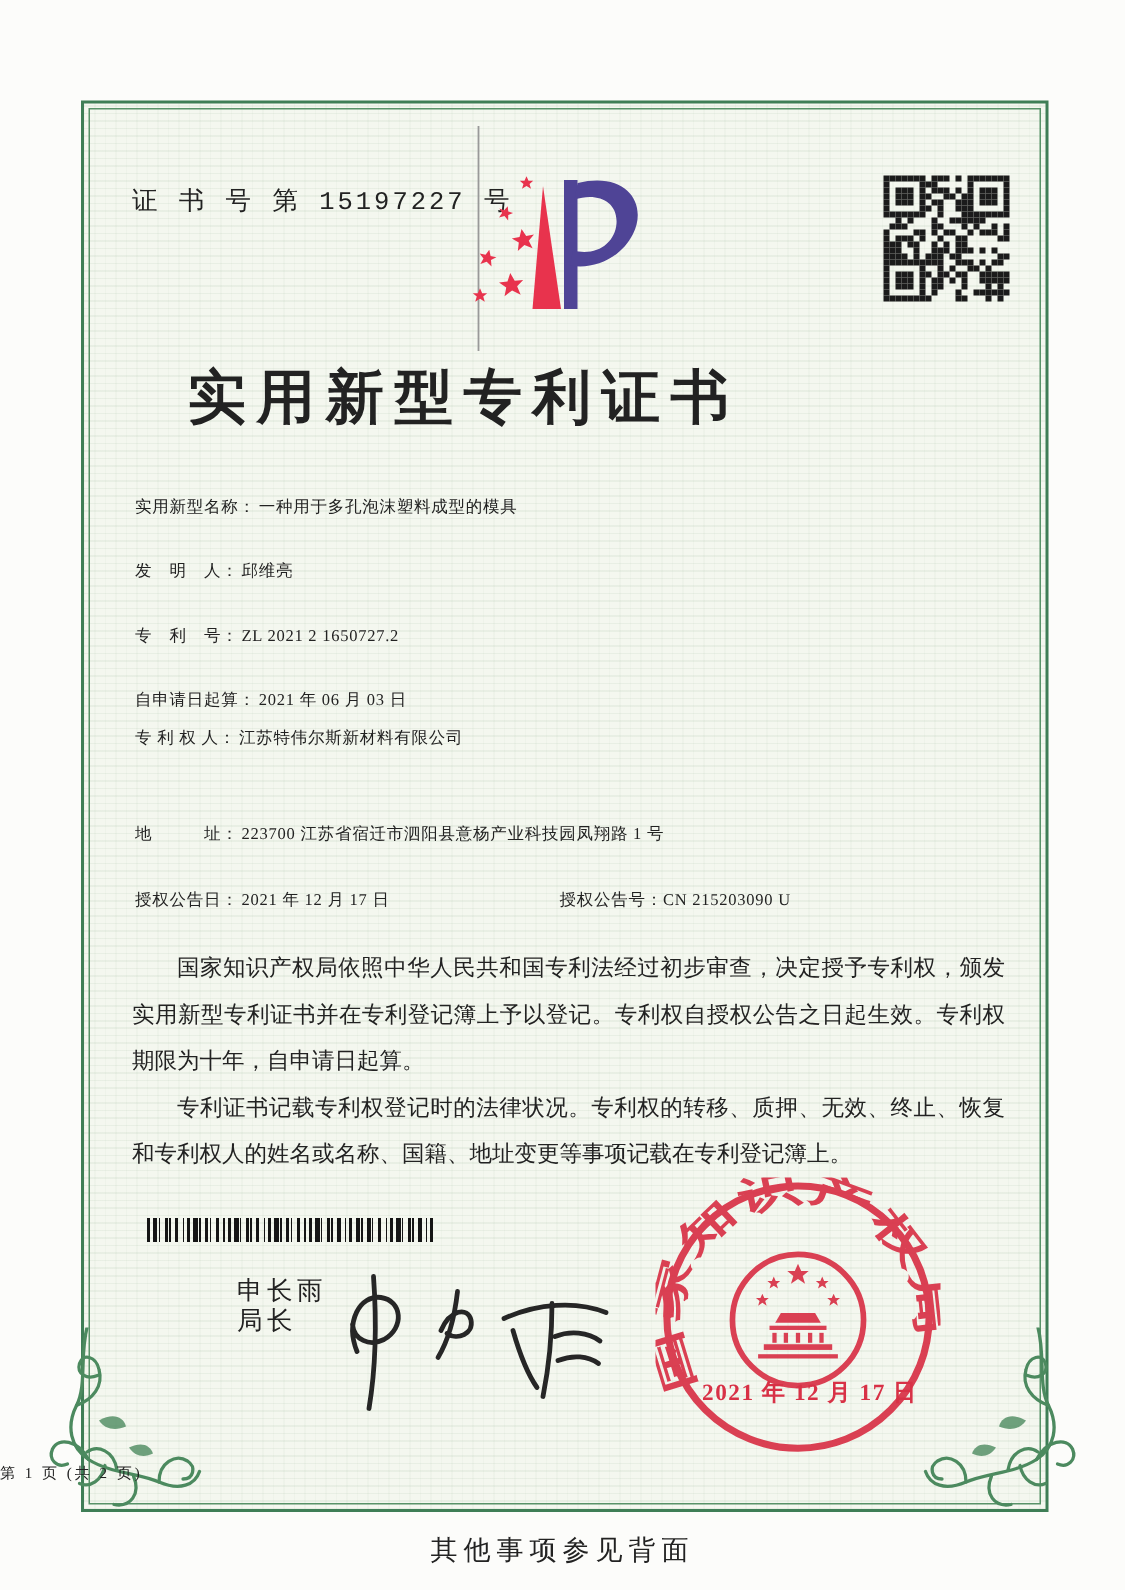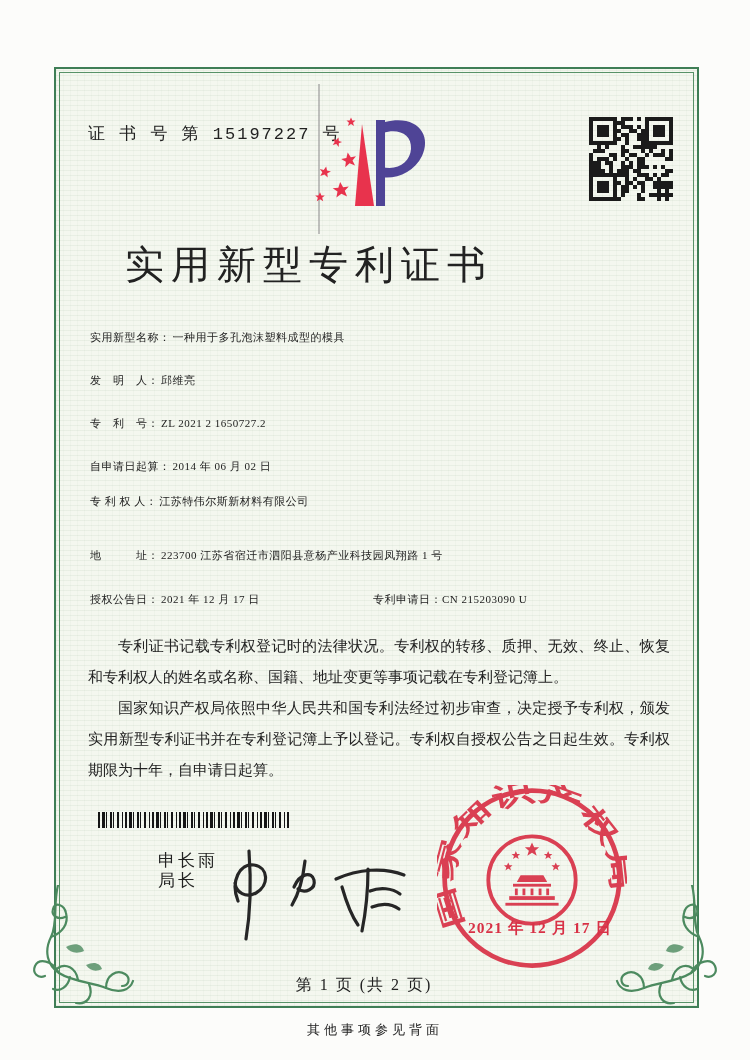--- a/index.html
+++ b/index.html
@@ -18,29 +18,29 @@
     background-image:
       repeating-linear-gradient(0deg, rgba(130,165,130,.10) 0 1px, transparent 1px 5px),
       repeating-linear-gradient(90deg, rgba(130,165,130,.05) 0 1px, transparent 1px 7px);
     box-sizing:border-box;
   }
   .sheet-inner{
     position:absolute;left:3px;top:3px;right:3px;bottom:3px;
     border:1px solid #589268;
   }
   .certno{left:88px;top:122px;font-size:17px;letter-spacing:2px;font-family:Liberation Mono, monospace;}
-  .title{left:0;top:238px;width:618px;text-align:center;font-size:39px;font-weight:400;letter-spacing:7px;}
+  .title{left:0;top:238px;width:618px;text-align:center;font-size:39px;font-weight:700;letter-spacing:7px;}
   .field{left:90px;width:590px;font-size:11px;letter-spacing:.5px;white-space:nowrap;}
   .flabel{margin-right:2px;}
   .grant-no{position:absolute;left:283px;top:0;}
   .paras{left:88px;top:631px;width:582px;font-size:15px;line-height:31px;text-align:justify;}
   .paras p{margin:0;text-indent:2em;}
   .sig-label{left:110px;font-size:17px;letter-spacing:3px;margin-left:48px;}
-  .footer-page{left:0;top:975px;width:728px;text-align:center;font-size:16px;letter-spacing:2px;}
-  .footer-note{left:0;top:1021px;width:750px;text-align:center;font-size:13px;letter-spacing:4px;}
+  .footer-page{left:0;top:975px;width:728px;text-align:left;font-size:10px;letter-spacing:2px;}
+  .footer-note{left:0;top:1021px;width:750px;text-align:center;font-size:18px;letter-spacing:4px;}
   
   .barcode{
     left:98px;top:812px;width:192px;height:16px;
     background-image:repeating-linear-gradient(90deg,
       #151515 0 2px, transparent 2px 4px,
       #151515 4px 7px, transparent 7px 8px,
       #151515 8px 9px, transparent 9px 12px,
       #151515 12px 14px, transparent 14px 15px,
       #151515 15px 16px, transparent 16px 19px,
       #151515 19px 21px, transparent 21px 24px,
@@ -529,38 +529,38 @@
 <div class="abs field" style="top:330px">
   <span class="flabel">实用新型名称：</span><span>一种用于多孔泡沫塑料成型的模具</span>
 </div>
 <div class="abs field" style="top:373px">
   <span class="flabel">发　明　人：</span><span>邱维亮</span>
 </div>
 <div class="abs field" style="top:416px">
   <span class="flabel">专　利　号：</span><span>ZL 2021 2 1650727.2</span>
 </div>
 <div class="abs field" style="top:459px">
-  <span class="flabel">自申请日起算：</span><span>2014 年 06 月 02 日</span>
-</div>
-<div class="abs field" style="top:494px">
+  <span class="flabel">自申请日起算：</span><span>2021 年 06 月 03 日</span>
+</div>
+<div class="abs field" style="top:484px">
   <span class="flabel">专 利 权 人：</span><span>江苏特伟尔斯新材料有限公司</span>
 </div>
 <div class="abs field" style="top:548px">
   <span class="flabel">地　　　址：</span><span>223700 江苏省宿迁市泗阳县意杨产业科技园凤翔路 1 号</span>
 </div>
 <div class="abs field" style="top:592px">
   <span class="flabel">授权公告日：</span><span>2021 年 12 月 17 日</span>
   <span class="grant-no">
-    <span>专利申请日：</span><span>CN 215203090 U</span>
+    <span>授权公告号：</span><span>CN 215203090 U</span>
   </span>
 </div>
 
 <div class="abs paras">
+  <p>国家知识产权局依照中华人民共和国专利法经过初步审查，决定授予专利权，颁发实用新型专利证书并在专利登记簿上予以登记。专利权自授权公告之日起生效。专利权期限为十年，自申请日起算。</p>
   <p>专利证书记载专利权登记时的法律状况。专利权的转移、质押、无效、终止、恢复和专利权人的姓名或名称、国籍、地址变更等事项记载在专利登记簿上。</p>
-  <p>国家知识产权局依照中华人民共和国专利法经过初步审查，决定授予专利权，颁发实用新型专利证书并在专利登记簿上予以登记。专利权自授权公告之日起生效。专利权期限为十年，自申请日起算。</p>
 </div>
 
 <div class="abs barcode"></div>
 
 <div class="abs sig-label" style="top:869px">局长</div>
 <div class="abs sig-label" style="top:849px">申长雨</div>
 
 <svg class="abs" style="left:208px;top:845px" width="210" height="100" viewBox="0 0 210 100">
   <g stroke="#262626" stroke-width="3.2" fill="none" stroke-linecap="round" stroke-linejoin="round">
     <path d="M30,56 C22,36 32,18 46,20 C60,22 62,40 48,48 C38,53 28,48 27,38"></path>

